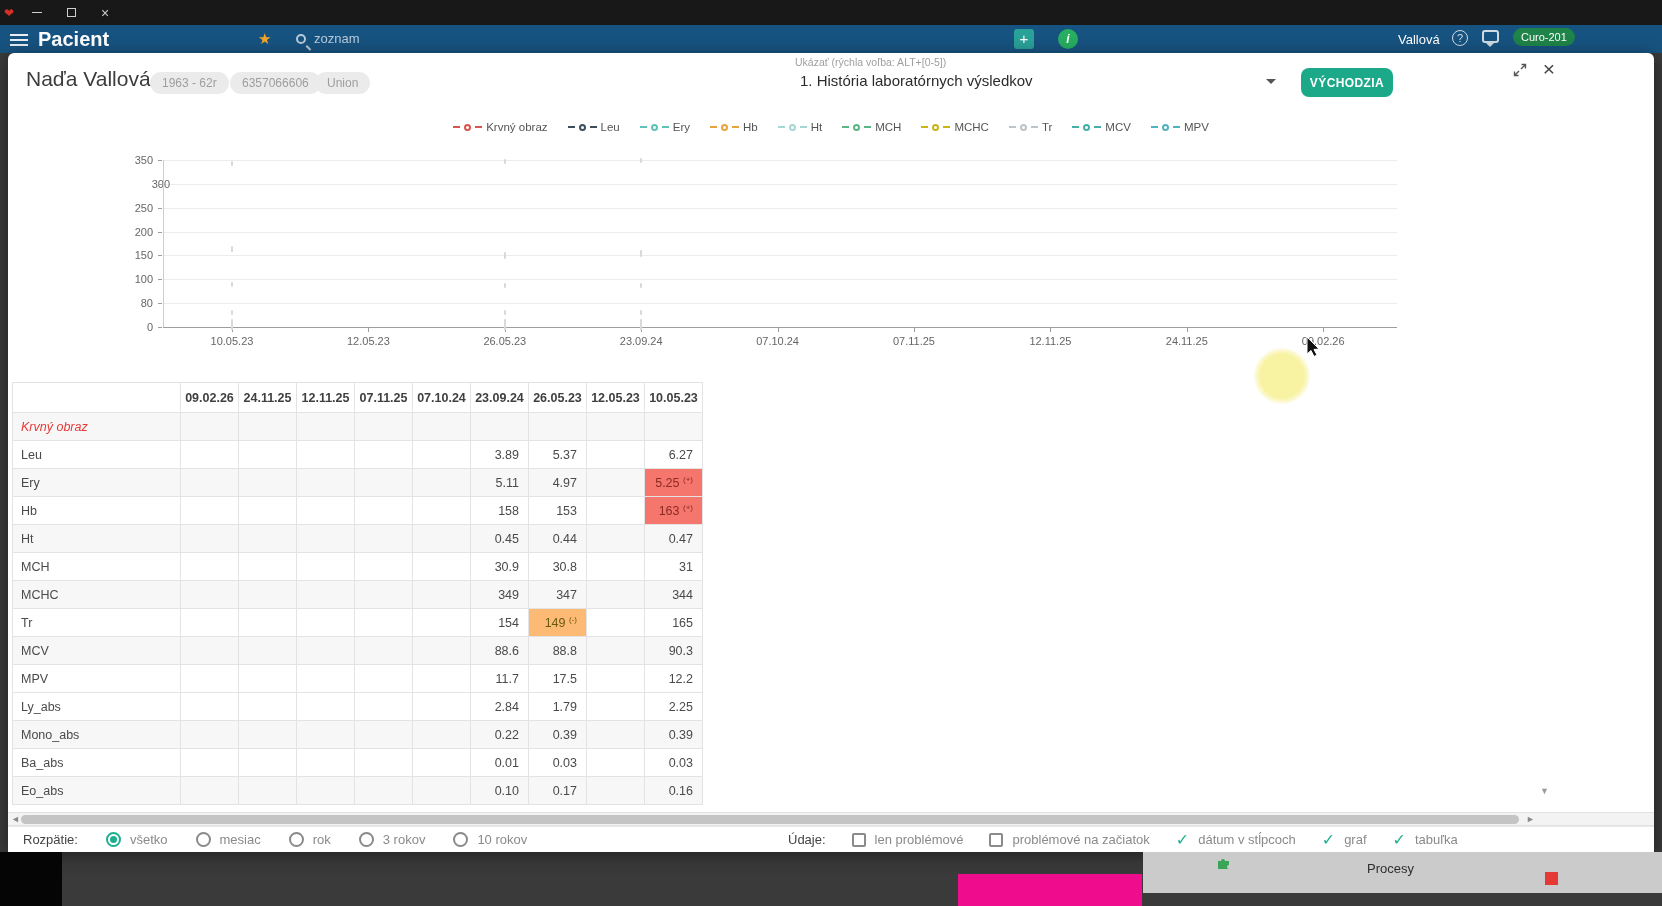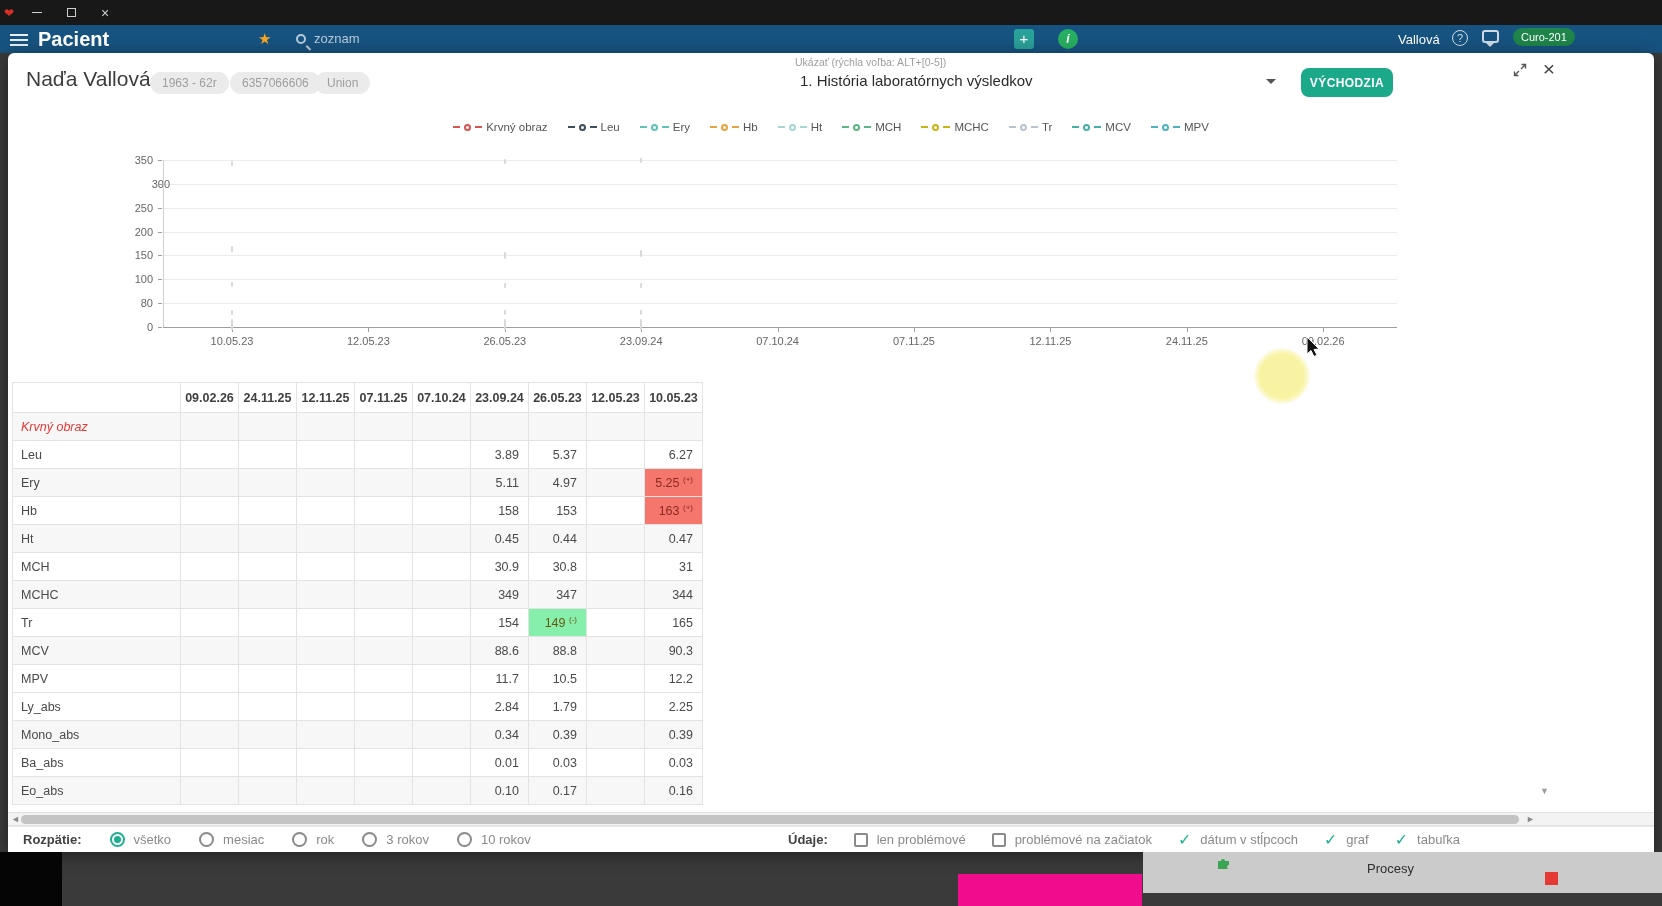--- a/index.html
+++ b/index.html
@@ -85,21 +85,21 @@
              border-top:1px solid #e2e2e2; border-bottom:1px solid #e2e2e2; }
   .hthumb { position:absolute; left:13px; top:2px; width:1498px; height:9px; background:#c4c4c4; border-radius:5px; }
   .harrow { position:absolute; top:1px; font-size:9px; color:#8a8a8a; }
   .vscroll-arrow { position:absolute; left:1532px; top:733px; font-size:9px; color:#9a9a9a; }
 
   
   .footer { position:absolute; left:0; top:773px; width:1646px; height:26px; border-top:1px solid #e8e8e8;
             background:#fff; display:flex; align-items:center; }
   .f-left { position:absolute; left:15px; display:flex; align-items:center; gap:28px; }
   .f-right { position:absolute; left:780px; display:flex; align-items:center; gap:26px; }
-  .f-label { font-size:13px; color:#424242;font-weight:bold; }
+  .f-label { font-size:13px; color:#424242; }
   .opt { display:flex; align-items:center; gap:9px; font-size:13px; color:#8a8a8a; }
   .radio { width:15px; height:15px; border:2px solid #8a8a8a; border-radius:50%; position:relative; }
   .radio.sel { border-color:#1db08e; }
   .radio.sel:after { content:""; position:absolute; left:2px; top:2px; width:7px; height:7px; border-radius:50%; background:#1db08e; }
   .cbox { width:14px; height:14px; border:2px solid #8a8a8a; border-radius:2px; }
   .tick { color:#26a69a; font-size:16px; }
 
   
   .strip-black { position:absolute; left:0; top:852px; width:62px; height:54px; background:#050505; }
   .strip-pink { position:absolute; left:958px; top:874px; width:184px; height:32px; background:#ef0d8d; }
@@ -433,21 +433,21 @@
             <td class="val">344</td>
           </tr>
           <tr>
             <td class="rowlabel">Tr</td>
             <td class="val"></td>
             <td class="val"></td>
             <td class="val"></td>
             <td class="val"></td>
             <td class="val"></td>
             <td class="val">154</td>
-            <td class="val" style="background: #86efac; color: rgb(106, 90, 16);">149 <sup>(-)</sup></td>
+            <td class="val" style="background: #fdba74; color: rgb(106, 90, 16);">149 <sup>(-)</sup></td>
             <td class="val"></td>
             <td class="val">165</td>
           </tr>
           <tr class="zebra">
             <td class="rowlabel">MCV</td>
             <td class="val"></td>
             <td class="val"></td>
             <td class="val"></td>
             <td class="val"></td>
             <td class="val"></td>
@@ -457,21 +457,21 @@
             <td class="val">90.3</td>
           </tr>
           <tr>
             <td class="rowlabel">MPV</td>
             <td class="val"></td>
             <td class="val"></td>
             <td class="val"></td>
             <td class="val"></td>
             <td class="val"></td>
             <td class="val">11.7</td>
-            <td class="val">10.5</td>
+            <td class="val">17.5</td>
             <td class="val"></td>
             <td class="val">12.2</td>
           </tr>
           <tr>
             <td class="rowlabel">Ly_abs</td>
             <td class="val"></td>
             <td class="val"></td>
             <td class="val"></td>
             <td class="val"></td>
             <td class="val"></td>
@@ -480,21 +480,21 @@
             <td class="val"></td>
             <td class="val">2.25</td>
           </tr>
           <tr class="zebra">
             <td class="rowlabel">Mono_abs</td>
             <td class="val"></td>
             <td class="val"></td>
             <td class="val"></td>
             <td class="val"></td>
             <td class="val"></td>
-            <td class="val">0.34</td>
+            <td class="val">0.22</td>
             <td class="val">0.39</td>
             <td class="val"></td>
             <td class="val">0.39</td>
           </tr>
           <tr>
             <td class="rowlabel">Ba_abs</td>
             <td class="val"></td>
             <td class="val"></td>
             <td class="val"></td>
             <td class="val"></td>

